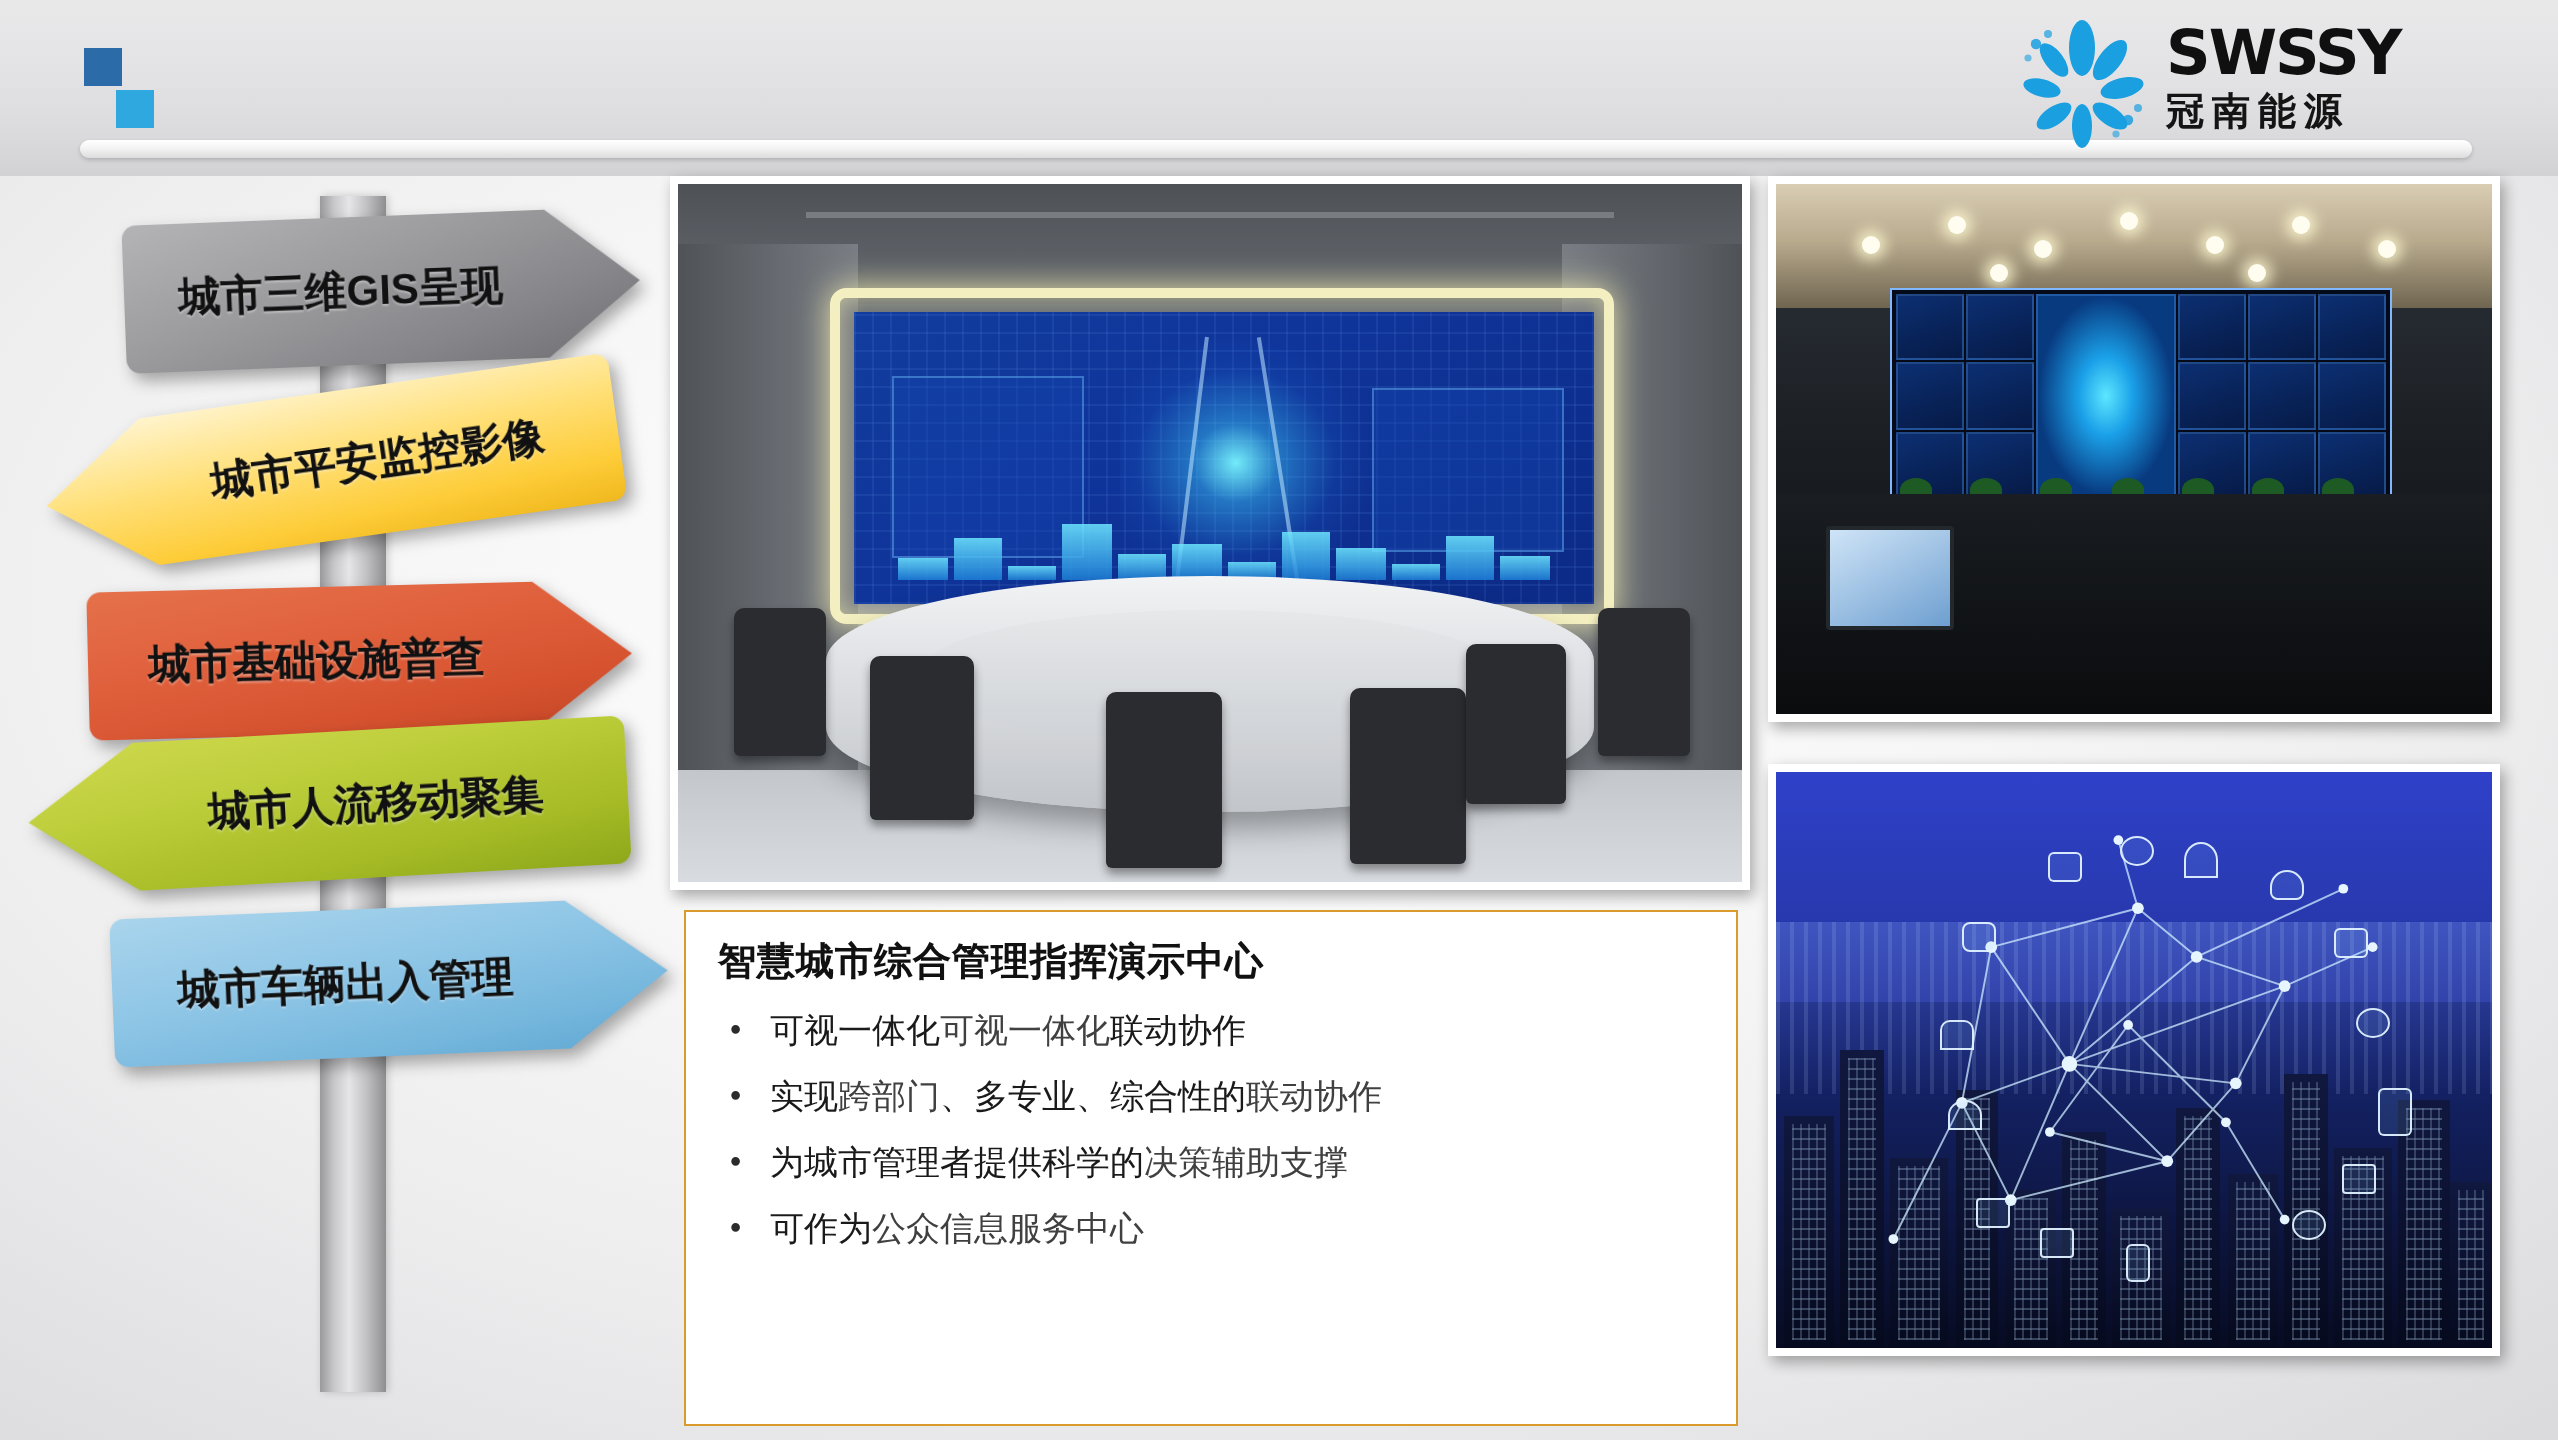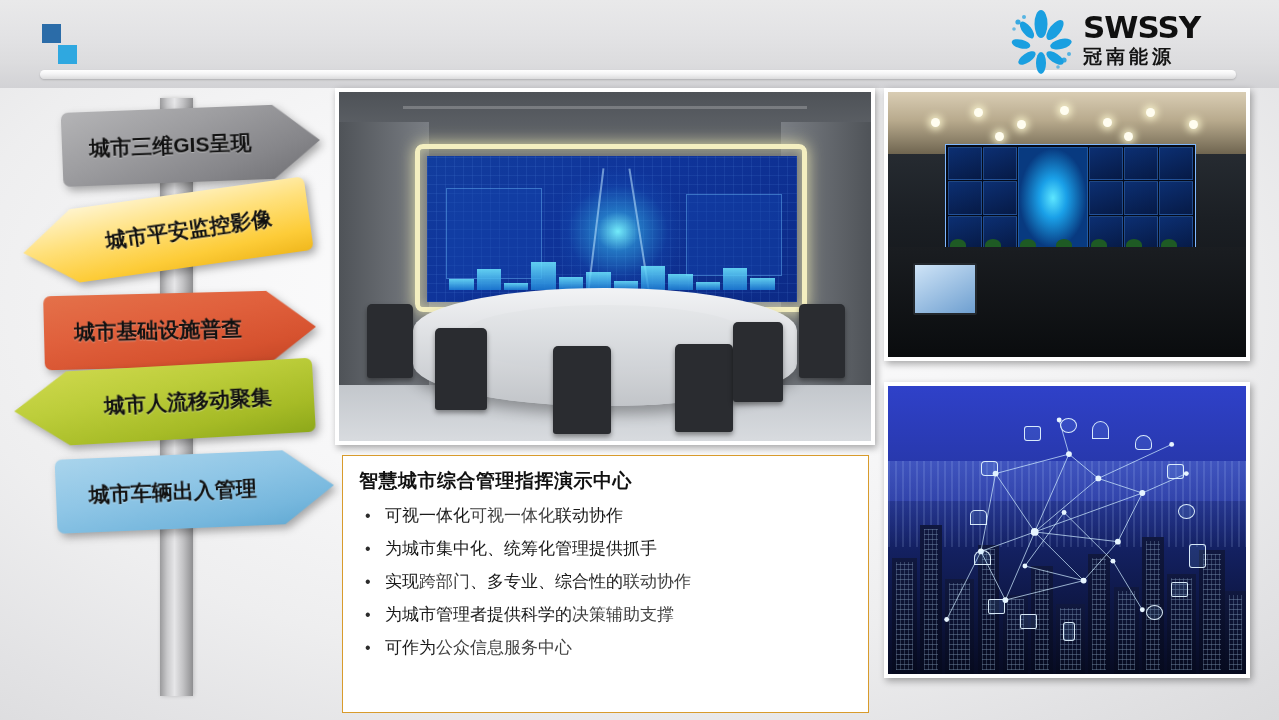--- a/index.html
+++ b/index.html
@@ -485,20 +485,19 @@
       <div class="sc-ico" style="left:49%; top:82%; border-radius:3px; width:12px; height:19px;"></div>
       <div class="sc-ico" style="left:72%; top:76%; border-radius:50%;"></div>
       <div class="sc-ico" style="left:79%; top:68%; border-radius:2px;"></div>
     </div>
   </div>
 
   <div class="textcard">
     <div class="card-title">智慧城市综合管理指挥演示中心</div>
     <ul class="bullets" id="bullet-list">
         <li><span>可视一体化</span><span class="hl">可视一体化</span><span>联动协作</span></li>
-        <li><span>为城市集中化、统筹化管理提供抓手</span></li>
         <li><span>实现</span><span class="hl">跨部门</span><span>、多专业、综合性的</span><span class="hl">联动协作</span></li>
         <li><span>为城市管理者提供科学的</span><span class="hl">决策辅助支撑</span></li>
         <li><span>可作为</span><span class="hl">公众信息服务中心</span></li>
       </ul>
   </div>
 
 </div>
 
 </body></html>

